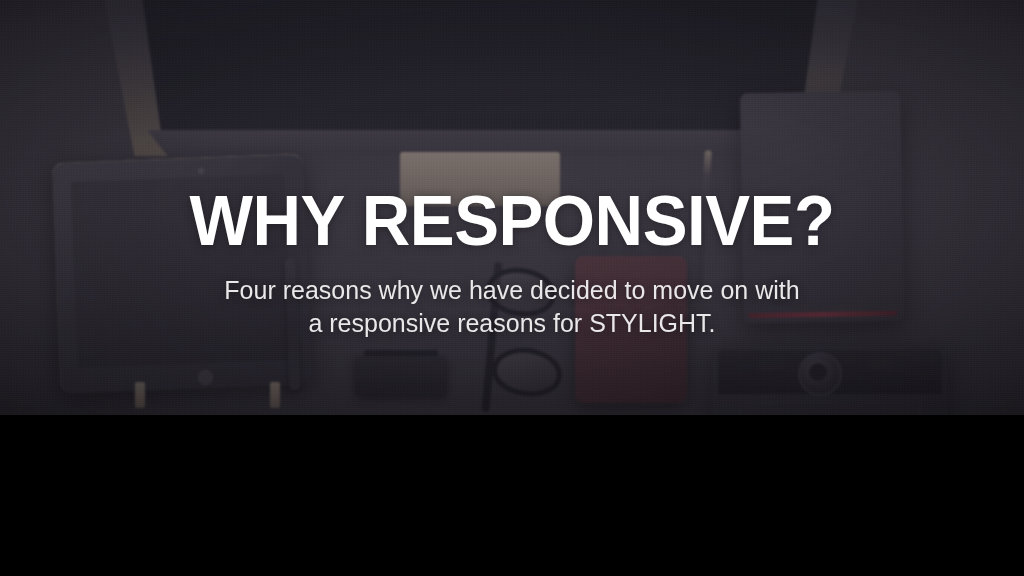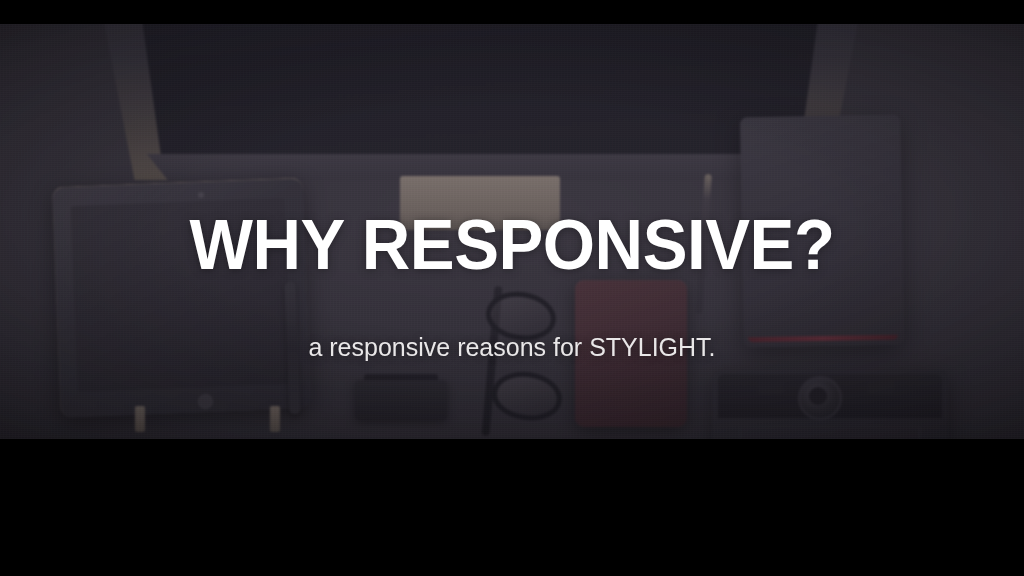--- a/index.html
+++ b/index.html
@@ -8,21 +8,20 @@
     padding: 0;
     background: #000;
   }
   #slide {
     position: relative;
     width: 1024px;
     height: 415px;
     overflow: hidden;
     font-family: "Liberation Sans", sans-serif;
     background: #c2410c;
-    margin-top: 24px;
   }
 
   
   .photo {
     position: absolute;
     inset: 0;
     overflow: hidden;
     
     background:
       radial-gradient(120% 90% at 50% 45%, #46424c 0%, #3c3942 45%, #322f38 80%, #2b2930 100%);
@@ -515,18 +514,19 @@
     </div>
 
     <div class="blurveil"></div>
     <div class="tint"></div>
     <div class="vignette"></div>
   </div>
 
   <div class="overlay">
     <h1 class="slide-title">WHY RESPONSIVE?</h1>
     <p class="slide-subtitle">
+      <span>Four reasons why we have decided to move on with</span>
       <br>
       <span>a responsive reasons for STYLIGHT.</span>
     </p>
   </div>
 
 </div>
 
 </body></html>

